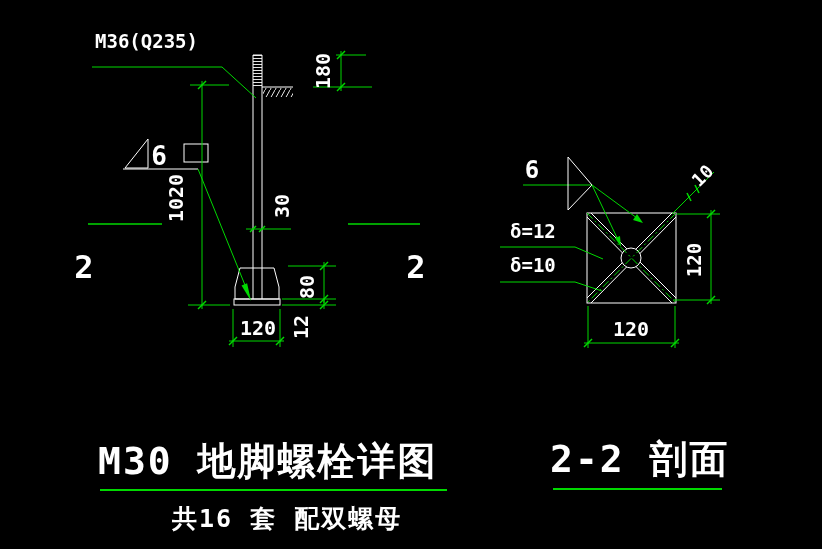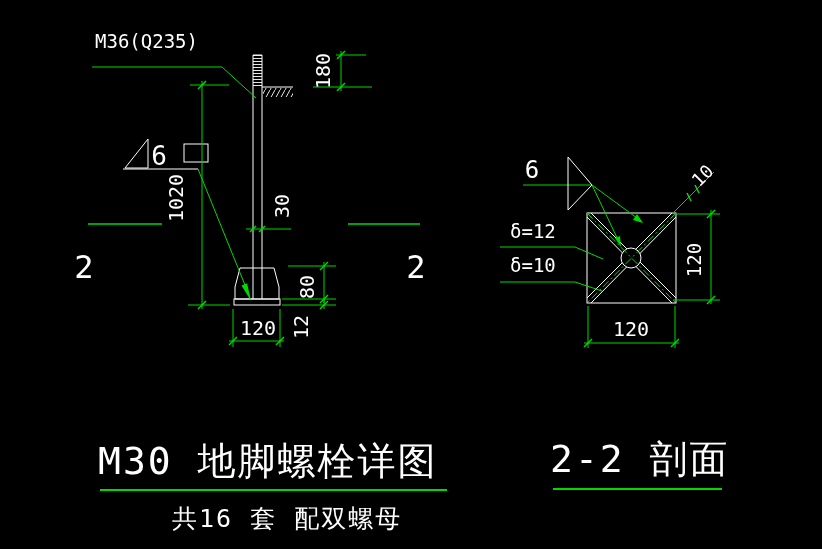--- a/index.html
+++ b/index.html
@@ -2,20 +2,21 @@
 <html><head>
 <meta charset="utf-8">
 <style>
   html,body{margin:0;padding:0;background:#000;}
   .canvas{
     position:relative;
     width:822px;height:534px;
     background:#000;
     overflow:hidden;
     font-family:"DejaVu Sans Mono", monospace;
+    font-weight:bold;
   }
   svg{position:absolute;top:0;left:0;}
   svg text{
     fill:#fff;
     font-family:"DejaVu Sans Mono", monospace;
   }
   .dimtxt{font-size:20px;}
   .dimtxt-sm{font-size:19px;}
   .big-title{font-size:38px;letter-spacing:2px;}
   .sub-title{font-size:25px;letter-spacing:2px;}

